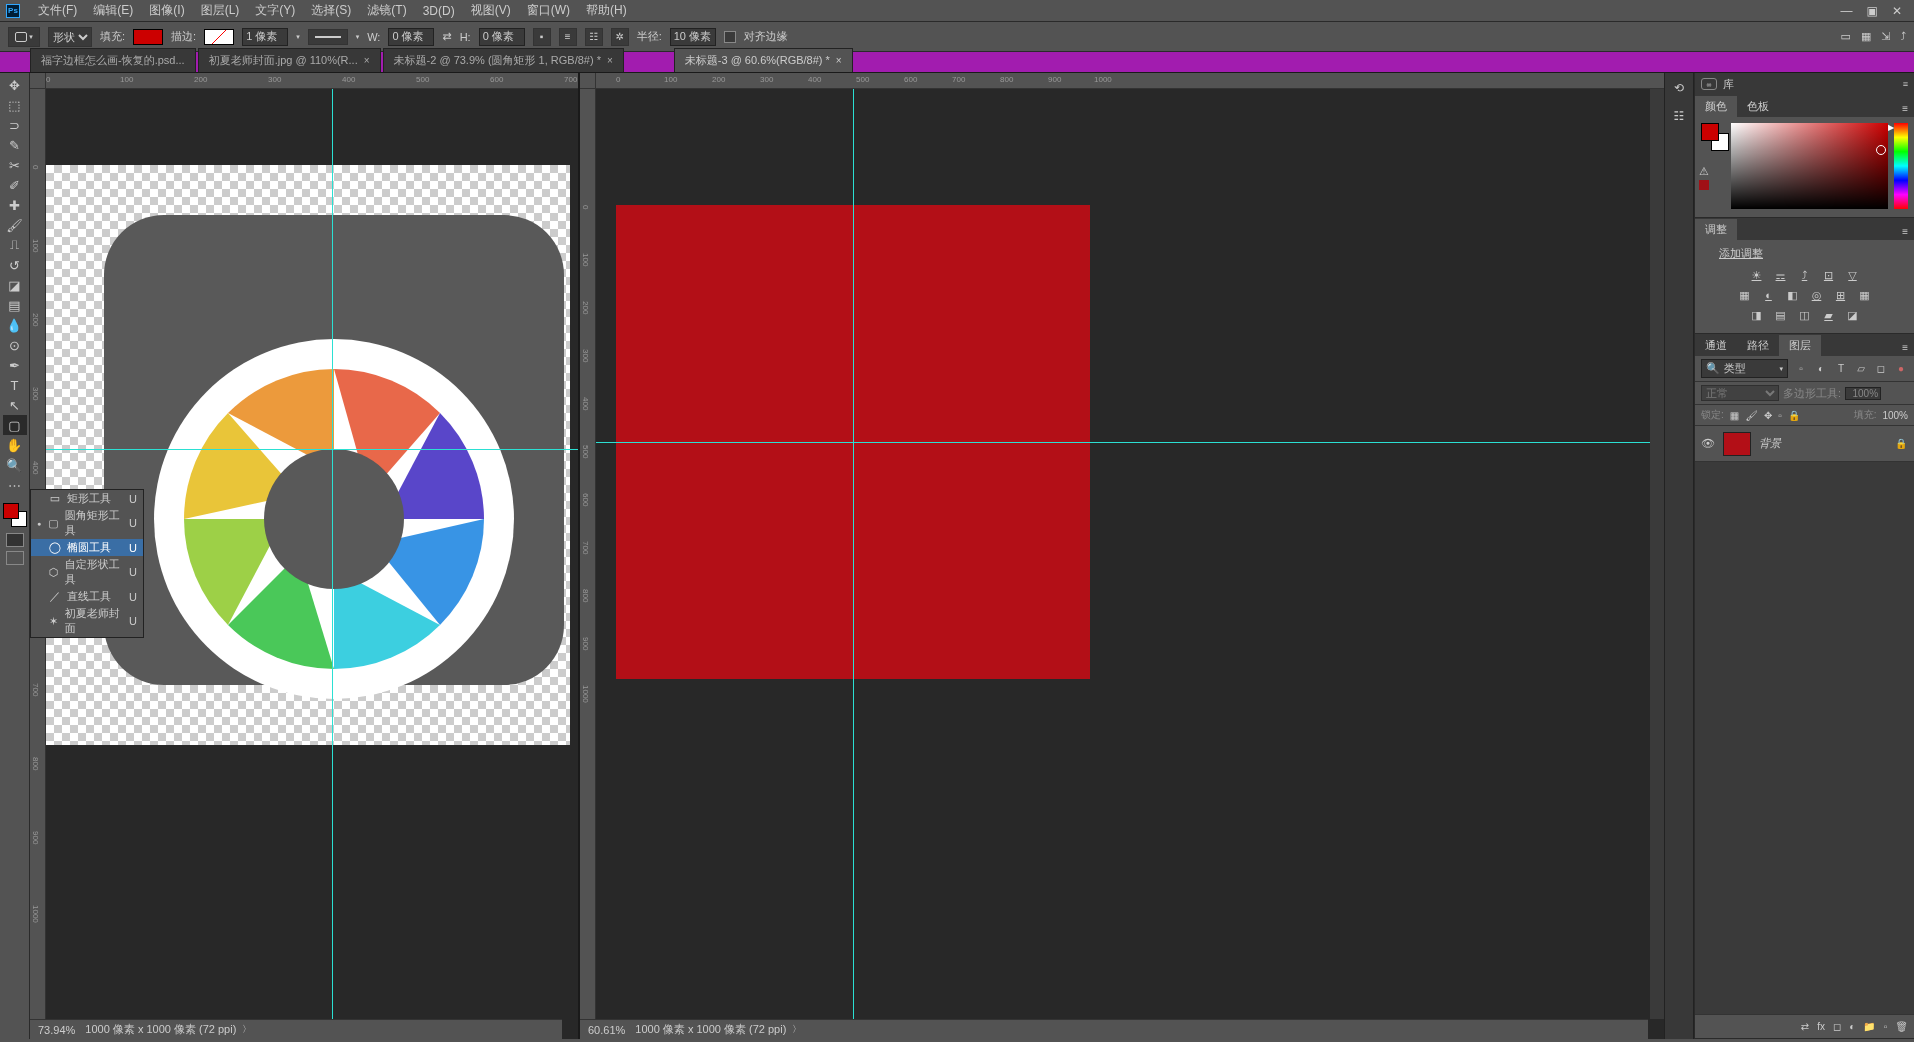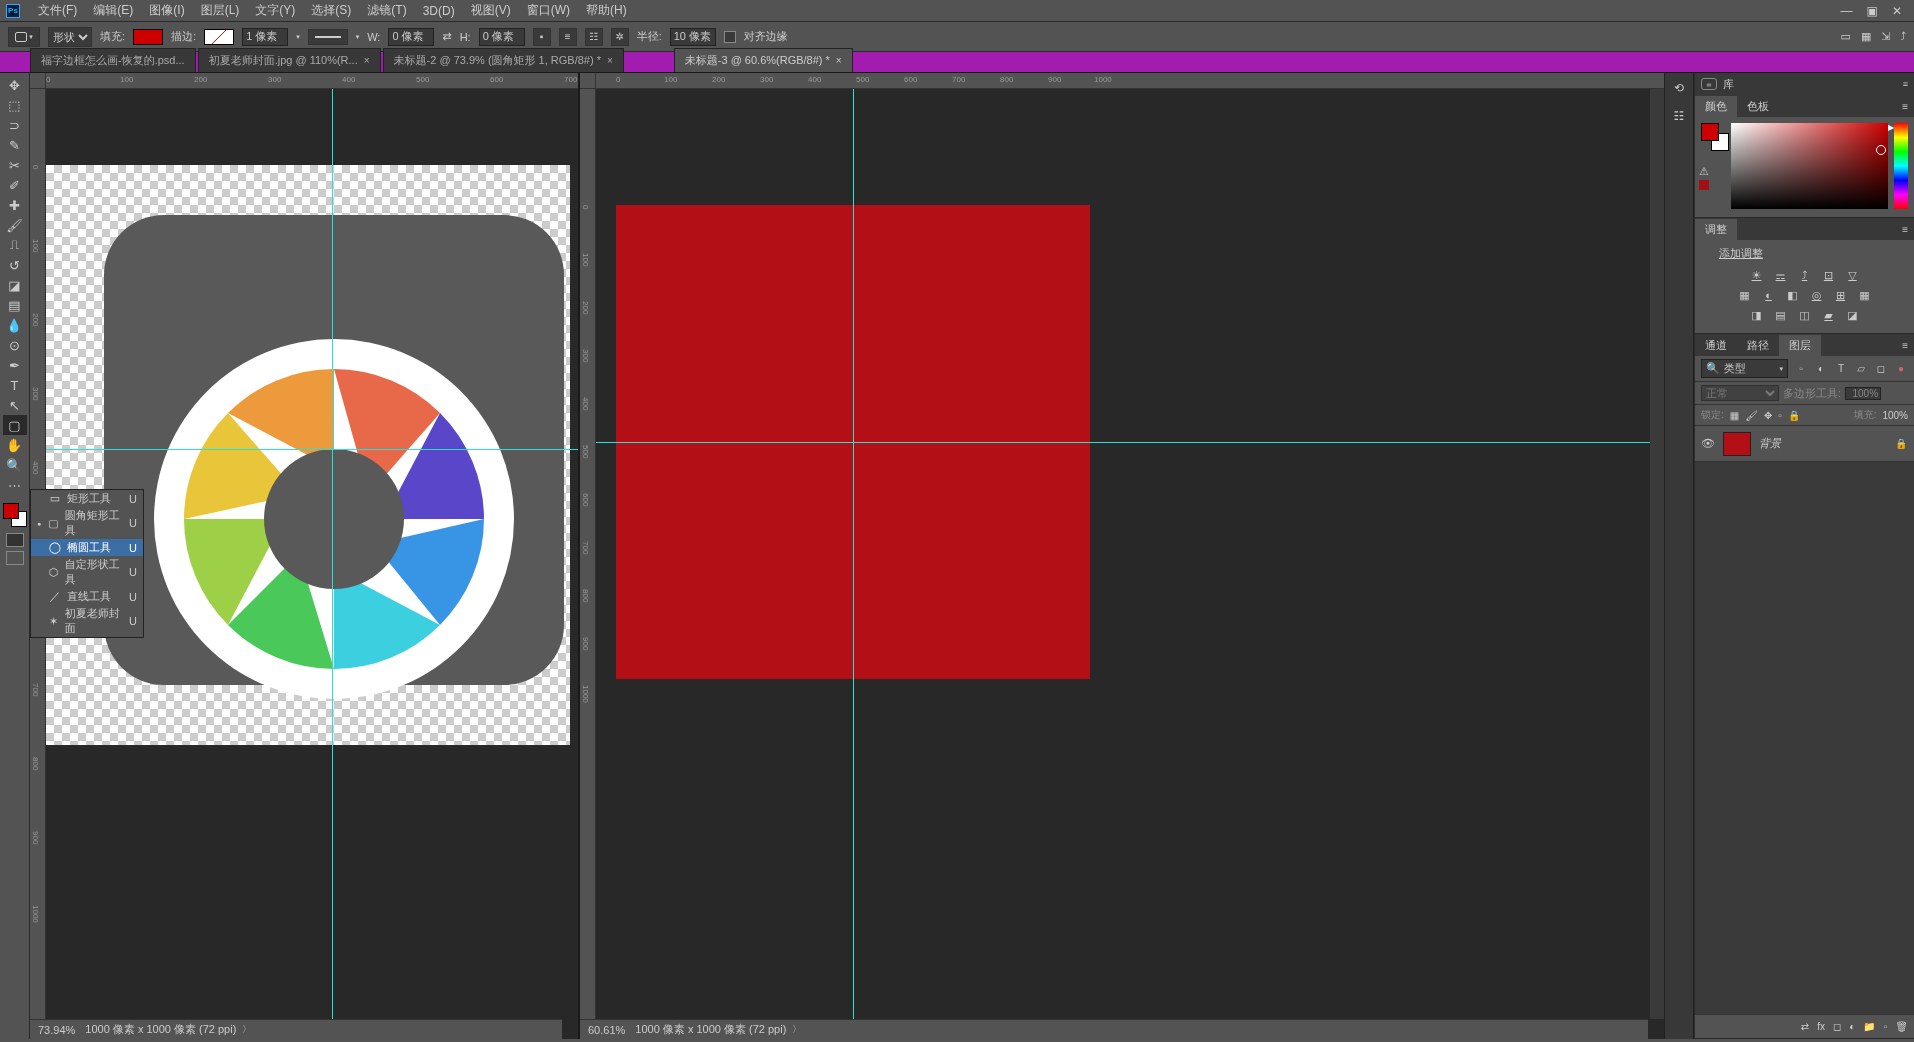--- a/index.html
+++ b/index.html
@@ -101,21 +101,21 @@
 .statusbar .arrow { margin-left: 6px; font-size: 9px; }
 
 
 .right-strip { width: 30px; background: #383838; border-left: 1px solid #222; border-right: 1px solid #222; display: flex; flex-direction: column; align-items: center; padding-top: 6px; gap: 10px; }
 .right-strip .strip-ic { width: 18px; height: 18px; display: flex; align-items: center; justify-content: center; font-size: 12px; }
 
 
 .panels { width: 220px; background: #535353; border-left: 1px solid #2a2a2a; display: flex; flex-direction: column; }
 
 .panel { border-bottom: 1px solid #2a2a2a; }
-.panel-tabs { display: flex; background: #383838; height: 22px; align-items: center; }
+.panel-tabs { display: flex; background: #383838; height: 22px; align-items: flex-end; }
 .panel-tab { padding: 3px 10px; font-size: 11px; background: #383838; cursor: pointer; }
 .panel-tab.active { background: #535353; }
 .panel-menu { margin-left: auto; padding: 3px 6px; cursor: pointer; font-size: 10px; }
 
 
 .color-body { height: 100px; padding: 6px; display: flex; gap: 6px; position: relative; }
 .color-swatches2 { position: relative; width: 24px; height: 40px; }
 .color-swatches2 .fg2 { position: absolute; top: 0; left: 0; width: 18px; height: 18px; background: #c00; border: 1px solid #000; z-index: 2; }
 .color-swatches2 .bg2 { position: absolute; top: 10px; left: 10px; width: 18px; height: 18px; background: #fff; border: 1px solid #000; }
 .color-warn { position: absolute; left: 4px; top: 48px; font-size: 11px; }

